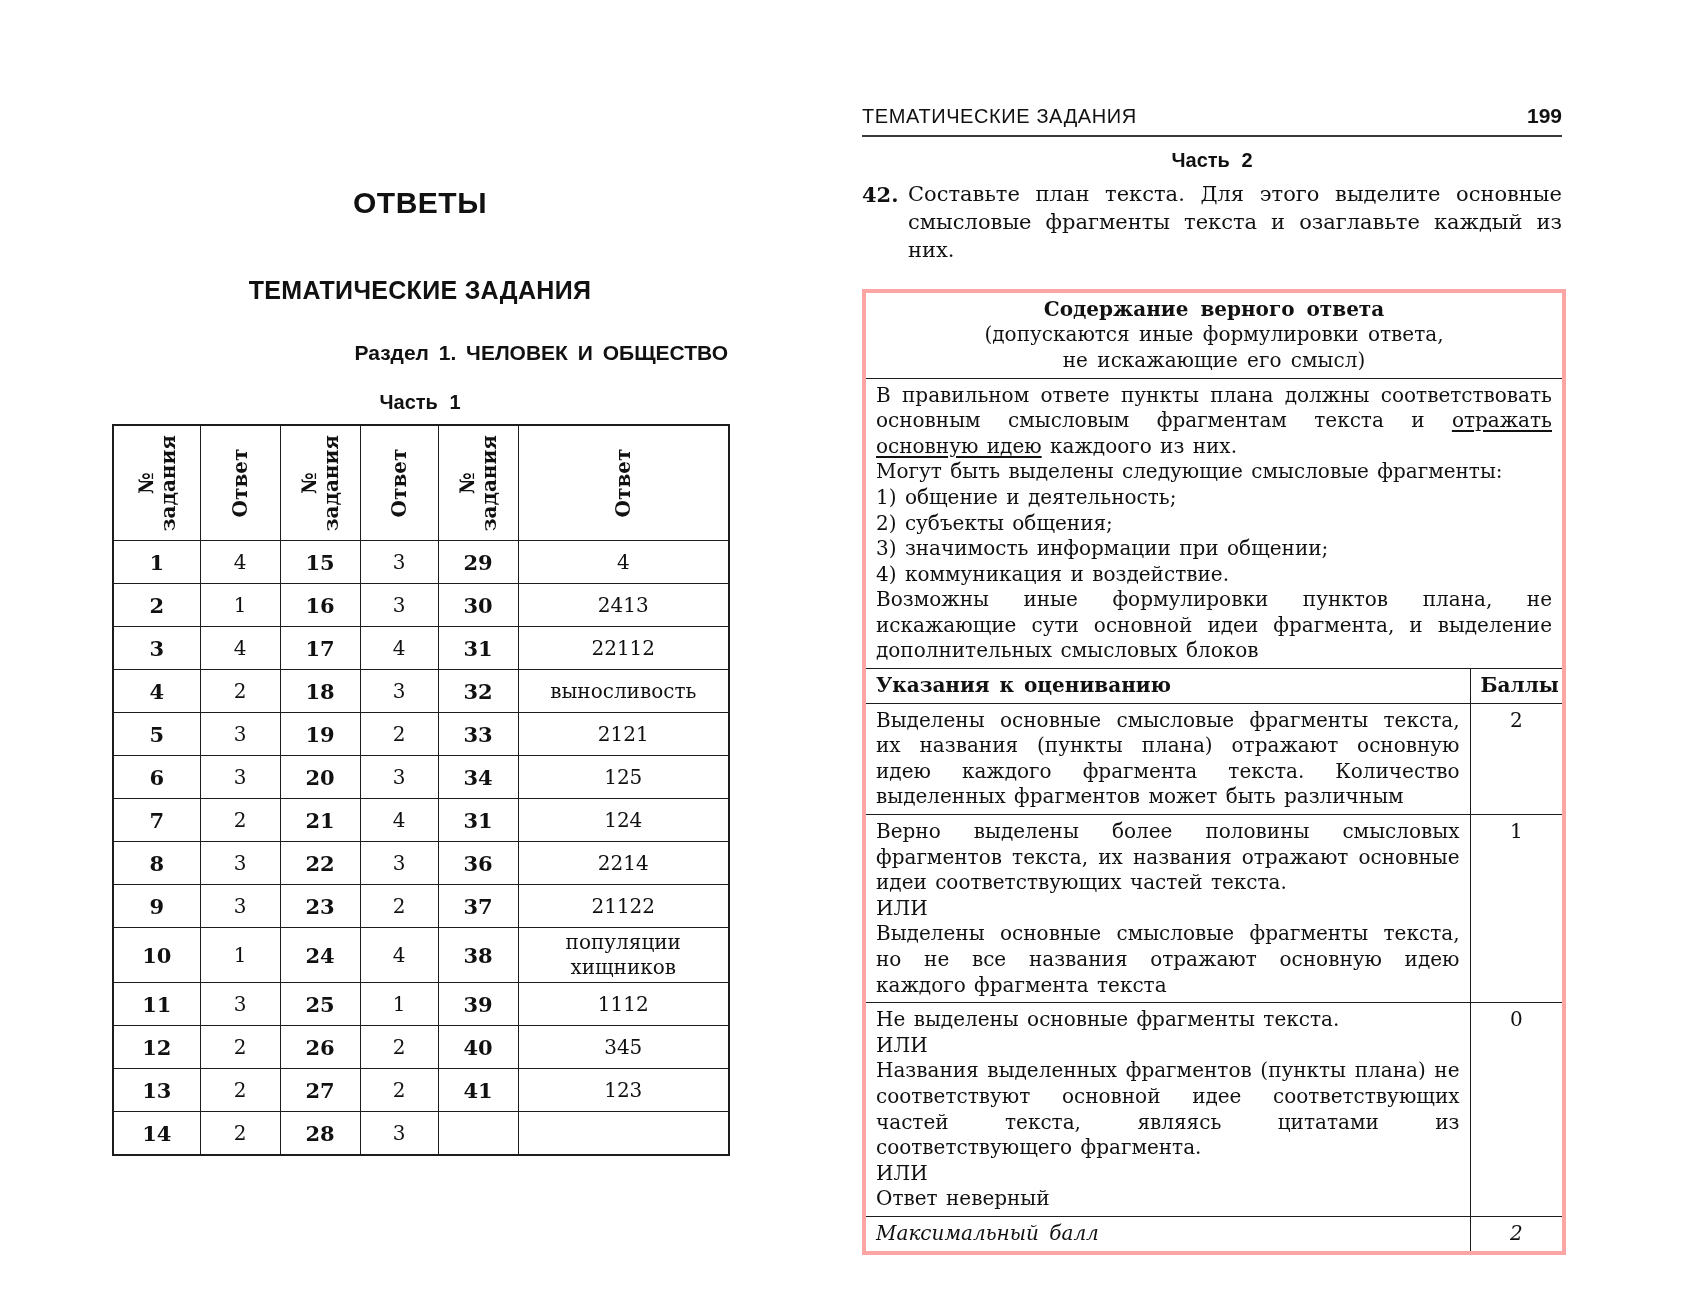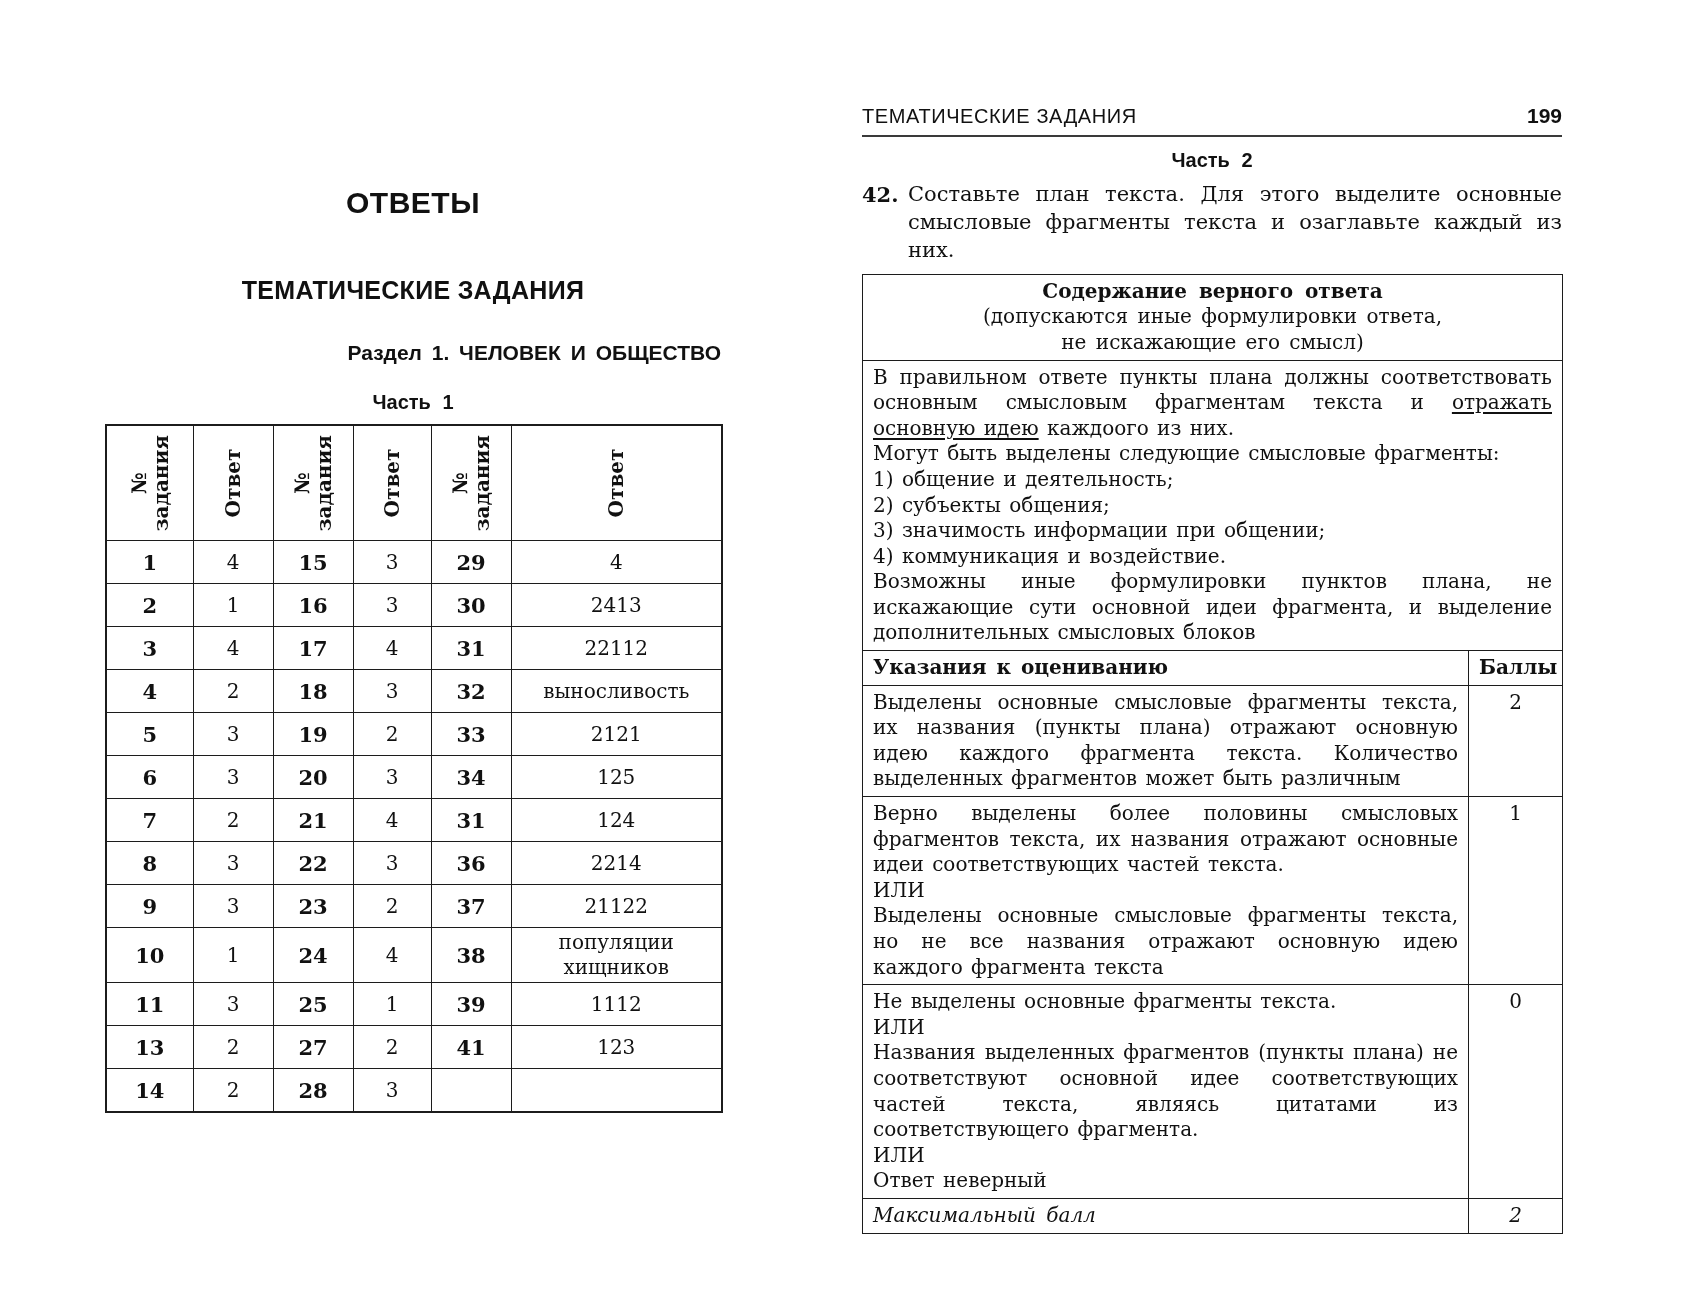--- a/index.html
+++ b/index.html
@@ -6,21 +6,21 @@
   body {
     width: 1690px; height: 1312px;
     background: #ffffff;
     color: #111;
     font-family: "DejaVu Serif", "Liberation Serif", serif;
     position: relative;
     overflow: hidden;
   }
 
   
-  .left-page { position: absolute; left: 105px; top: 0; width: 616px; }
+  .left-page { position: absolute; left: 112px; top: 0; width: 616px; }
   .lp-title {
     margin-top: 186px; text-align: center;
     font-family: "Liberation Sans", sans-serif;
     font-weight: bold; font-size: 30px; letter-spacing: 0.5px;
   }
   .lp-subtitle {
     margin-top: 56px; text-align: center;
     font-family: "Liberation Sans", sans-serif;
     font-weight: bold; font-size: 25px; letter-spacing: 0.3px;
   }
@@ -75,24 +75,24 @@
   }
   .rp-part { margin-top: 12px; }
   .question {
     margin-top: 9px; display: flex;
     font-size: 21px; line-height: 1.33; word-spacing: 3px;
   }
   .q-num { font-weight: bold; width: 46px; flex: none; }
   .q-text { flex: 1; text-align: justify; }
 
   table.rubric {
-    margin-top: 9px;
+    margin-top: 24px;
     border-collapse: collapse; table-layout: fixed;
     width: 700px;
-    border: 1px solid #fca5a5;
+    border: 4px solid #fca5a5;
     font-size: 20px; line-height: 1.28;
   }
   .rubric th, .rubric td {
     border: 1.5px solid #1c1c1c;
     padding: 4px 10px; vertical-align: top;
   }
   .rubric-head-cell { text-align: center; font-weight: normal; padding: 6px 10px 8px; }
   .rubric-head-title { font-weight: bold; word-spacing: 5px; }
   .rubric-head-note { white-space: pre-line; word-spacing: 3px; }
   .content-cell { padding: 6px 10px 8px; }
@@ -231,20 +231,28 @@
         </tr>
         <tr>
           <td class="num-cell">11</td>
           <td class="ans-cell">3</td>
           <td class="num-cell">25</td>
           <td class="ans-cell">1</td>
           <td class="num-cell">39</td>
           <td class="ans-cell">1112</td>
         </tr>
         <tr>
+          <td class="num-cell">12</td>
+          <td class="ans-cell">2</td>
+          <td class="num-cell">26</td>
+          <td class="ans-cell">2</td>
+          <td class="num-cell">40</td>
+          <td class="ans-cell">345</td>
+        </tr>
+        <tr>
           <td class="num-cell">13</td>
           <td class="ans-cell">2</td>
           <td class="num-cell">27</td>
           <td class="ans-cell">2</td>
           <td class="num-cell">41</td>
           <td class="ans-cell">123</td>
         </tr>
         <tr>
           <td class="num-cell">14</td>
           <td class="ans-cell">2</td>

